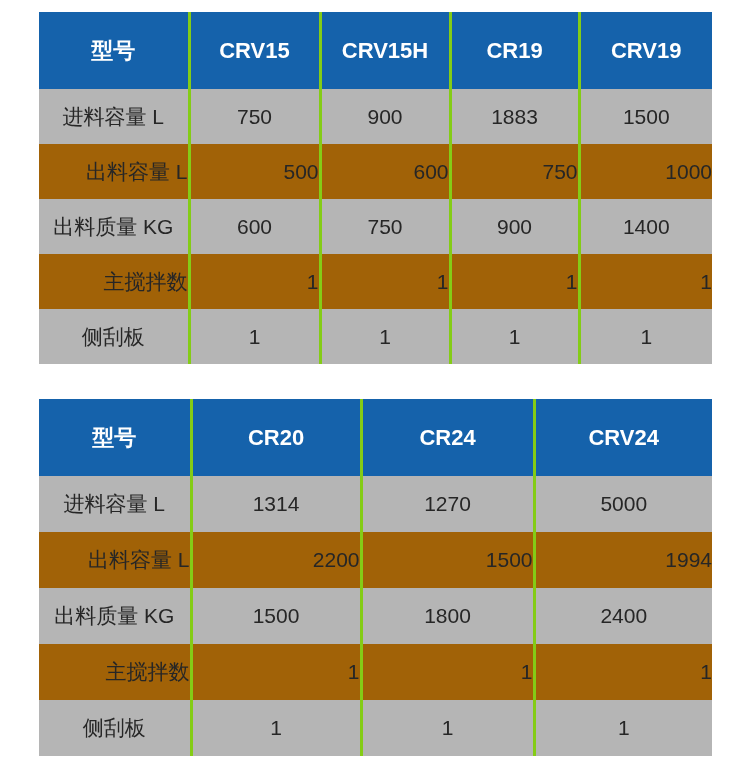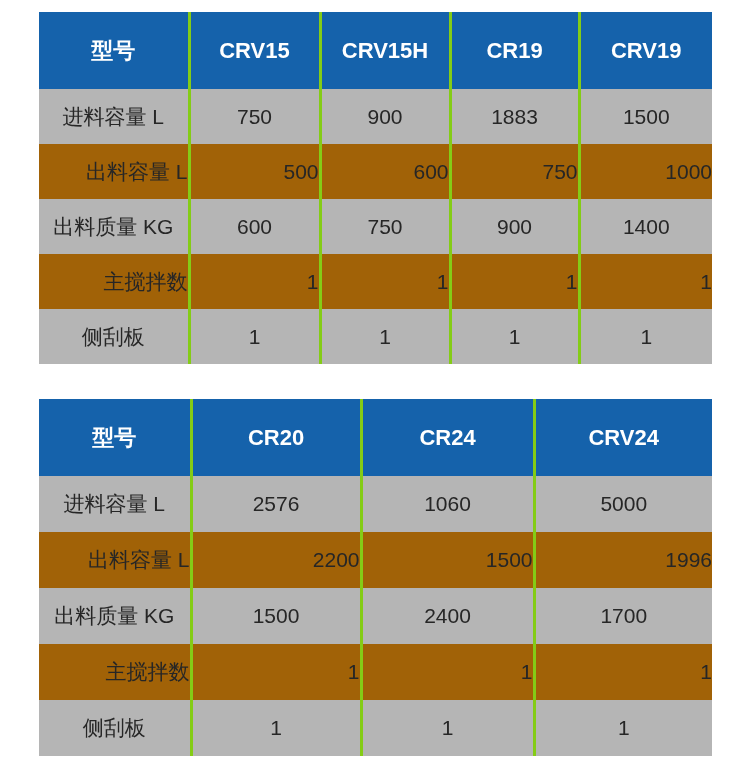--- a/index.html
+++ b/index.html
@@ -131,35 +131,35 @@
       <tr>
         <th>型号</th>
         <th>CR20</th>
         <th>CR24</th>
         <th>CRV24</th>
       </tr>
     </thead>
     <tbody>
       <tr class="dark">
         <td>进料容量 L</td>
-        <td>2576</td>
-        <td>1060</td>
+        <td>1314</td>
+        <td>1270</td>
         <td>5000</td>
       </tr>
       <tr class="light">
         <td>出料容量 L</td>
         <td>2200</td>
         <td>1500</td>
-        <td>1996</td>
+        <td>1994</td>
       </tr>
       <tr class="dark">
         <td>出料质量 KG</td>
         <td>1500</td>
+        <td>1800</td>
         <td>2400</td>
-        <td>1700</td>
       </tr>
       <tr class="light">
         <td>主搅拌数</td>
         <td>1</td>
         <td>1</td>
         <td>1</td>
       </tr>
       <tr class="dark">
         <td>侧刮板</td>
         <td>1</td>

